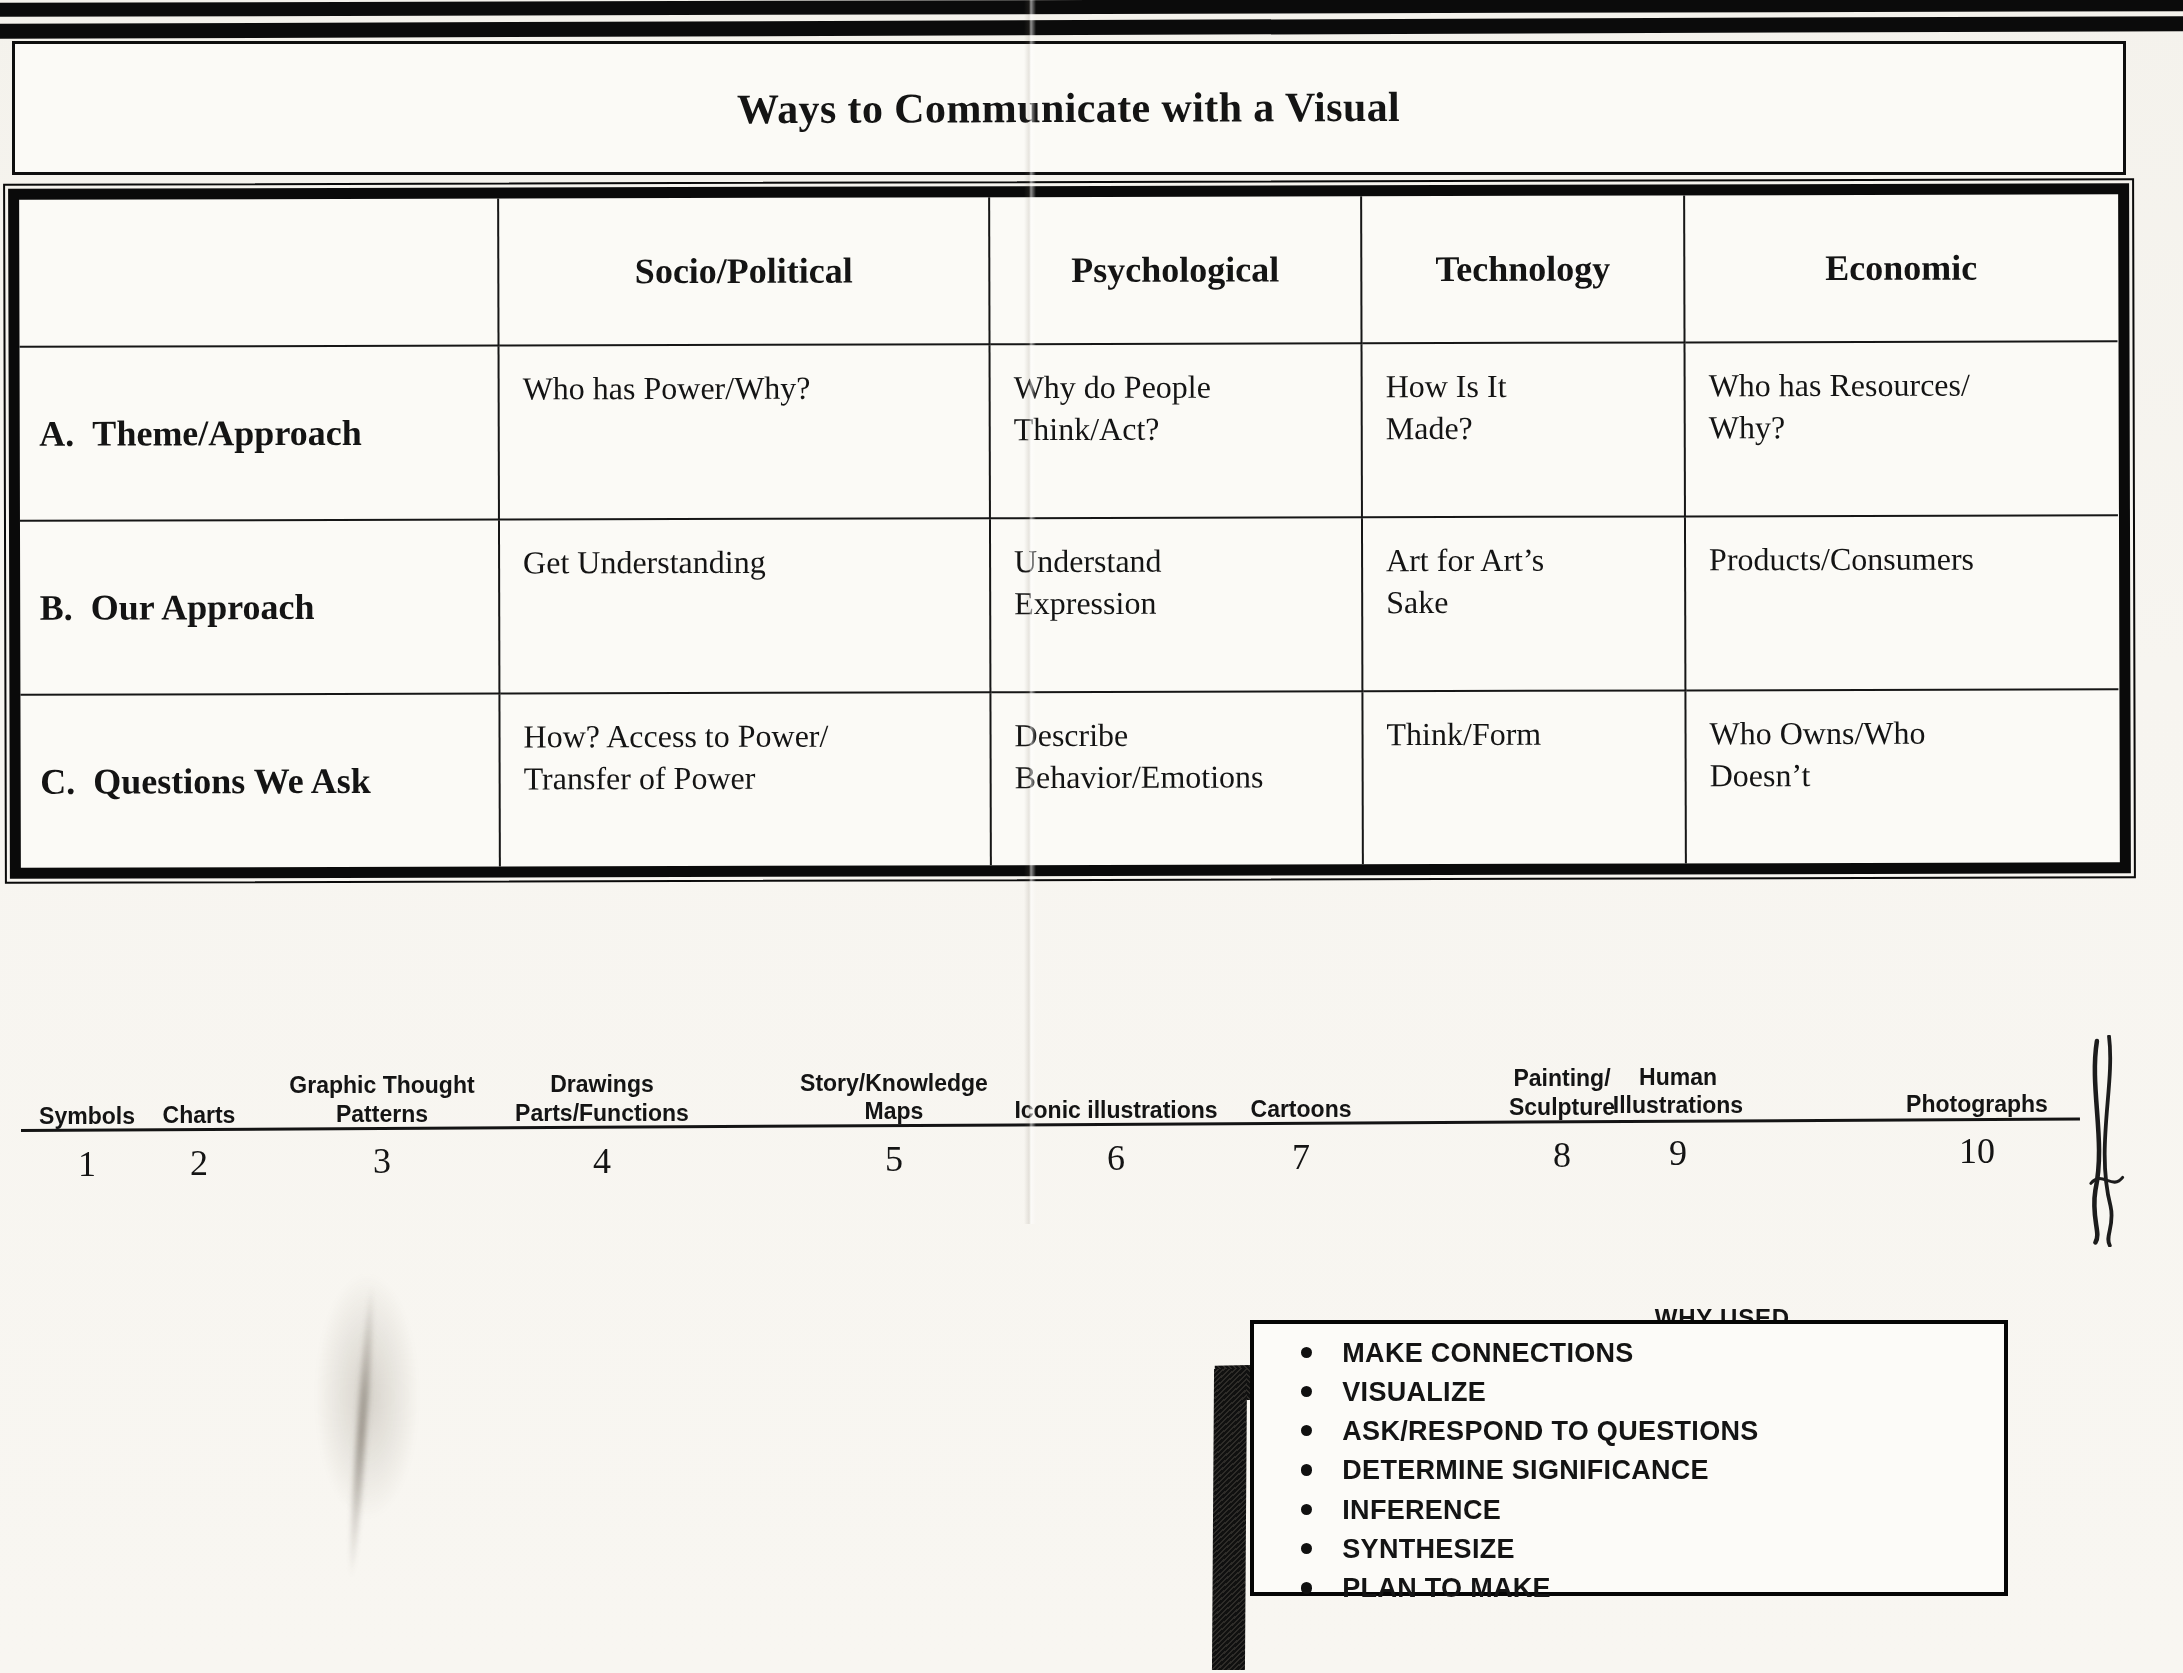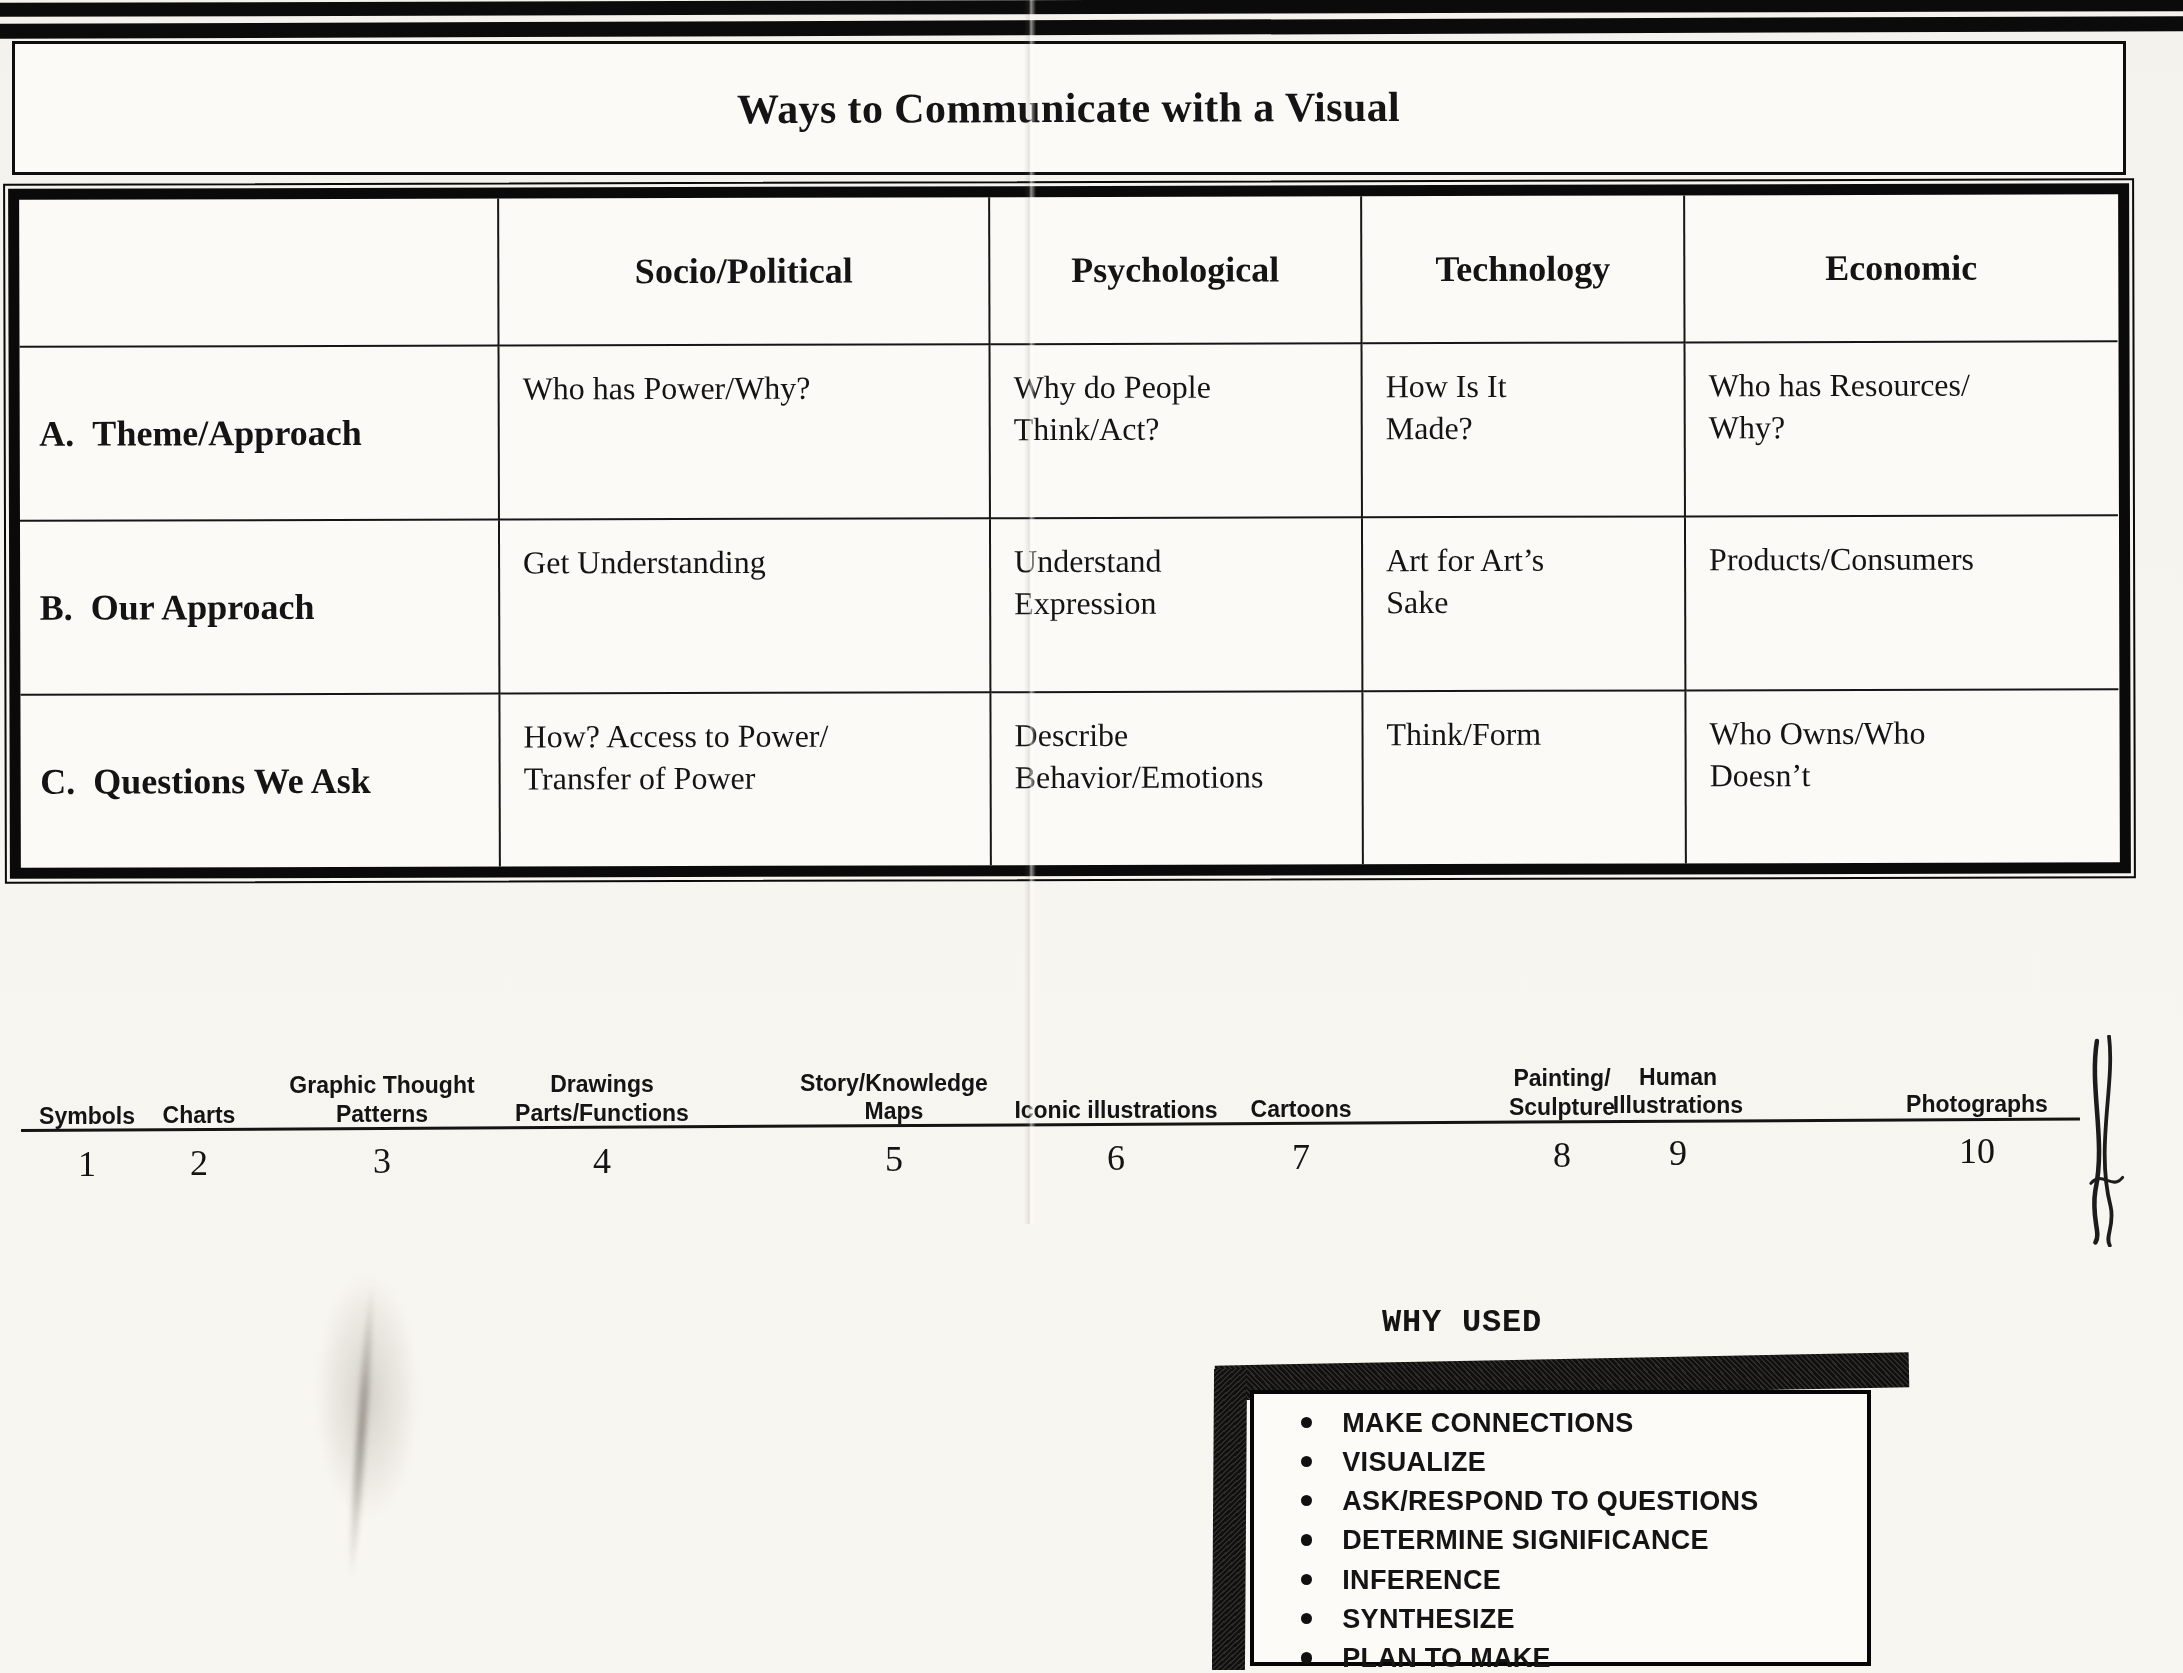--- a/index.html
+++ b/index.html
@@ -41,27 +41,27 @@
   .scale{position:absolute;left:0;top:1056px;width:2183px;height:162px;font-family:"Liberation Sans", sans-serif;}
   .scale-line{position:absolute;left:21px;top:73px;width:2059px;height:3px;background:#141414;
     transform:rotate(-0.32deg);transform-origin:left center;}
   .scale-item{position:absolute;width:257px;transform:translateX(-50%);text-align:center;}
   .s-label{height:70px;display:flex;align-items:flex-end;justify-content:center;
     font-weight:bold;font-size:23px;line-height:1.25;white-space:pre-line;}
   .s-num{margin-top:12px;font-family:"Liberation Serif", serif;font-size:36px;}
   
   .scribble{position:absolute;left:2068px;top:1035px;}
   
-  .why-heading{position:absolute;left:1382px;top:1304px;width:408px;text-align:left;
-    font-family:Liberation Mono, monospace;font-size:32px;font-weight:800;letter-spacing:0.8px;}
+  .why-heading{position:absolute;left:1382px;top:1304px;width:408px;text-align:right;
+    font-family:Liberation Sans, sans-serif;font-size:24px;font-weight:800;letter-spacing:0.8px;}
   .why-shadow-top{position:absolute;left:1215px;top:1359px;width:694px;height:35px;
     background:repeating-linear-gradient(47deg,#101010 0 2.3px,#2e2c29 2.3px 3.8px);transform:rotate(-1.1deg);}
   .why-shadow-left{position:absolute;left:1213px;top:1369px;width:33px;height:301px;
     background:repeating-linear-gradient(137deg,#101010 0 2.3px,#2e2c29 2.3px 3.8px);transform:rotate(0.4deg);}
-  .why-box{position:absolute;left:1250px;top:1390px;width:621px;height:276px;box-sizing:border-box;
+  .why-box{position:absolute;left:1250px;top:1320px;width:758px;height:276px;box-sizing:border-box;
     border:4.5px solid #050505;background:#fcfbf8;}
   .why-box ul{margin:0;padding:13.6px 13.6px 0 47px;list-style:none;}
   .why-box li{display:flex;align-items:flex-start;gap:30px;margin-bottom:8.3px;
     font-family:"Liberation Sans", sans-serif;font-size:27px;font-weight:600;letter-spacing:0.3px;}
   .dot{flex:0 0 auto;width:11.3px;height:11.3px;border-radius:50%;background:#101010;margin-top:9px;}
   
   .fold-v{position:absolute;left:1024px;top:0;width:12px;height:1224px;
     background:linear-gradient(to right,rgba(120,110,95,0) 0%,rgba(120,110,95,.16) 42%,rgba(255,255,255,.55) 58%,rgba(120,110,95,0) 100%);}
   .wrinkle{position:absolute;left:299px;top:1239px;width:136px;height:393px;
     background:radial-gradient(55% 45% at 50% 40%,rgba(95,85,68,.22),rgba(95,85,68,0) 70%);filter:blur(1.5px);}

